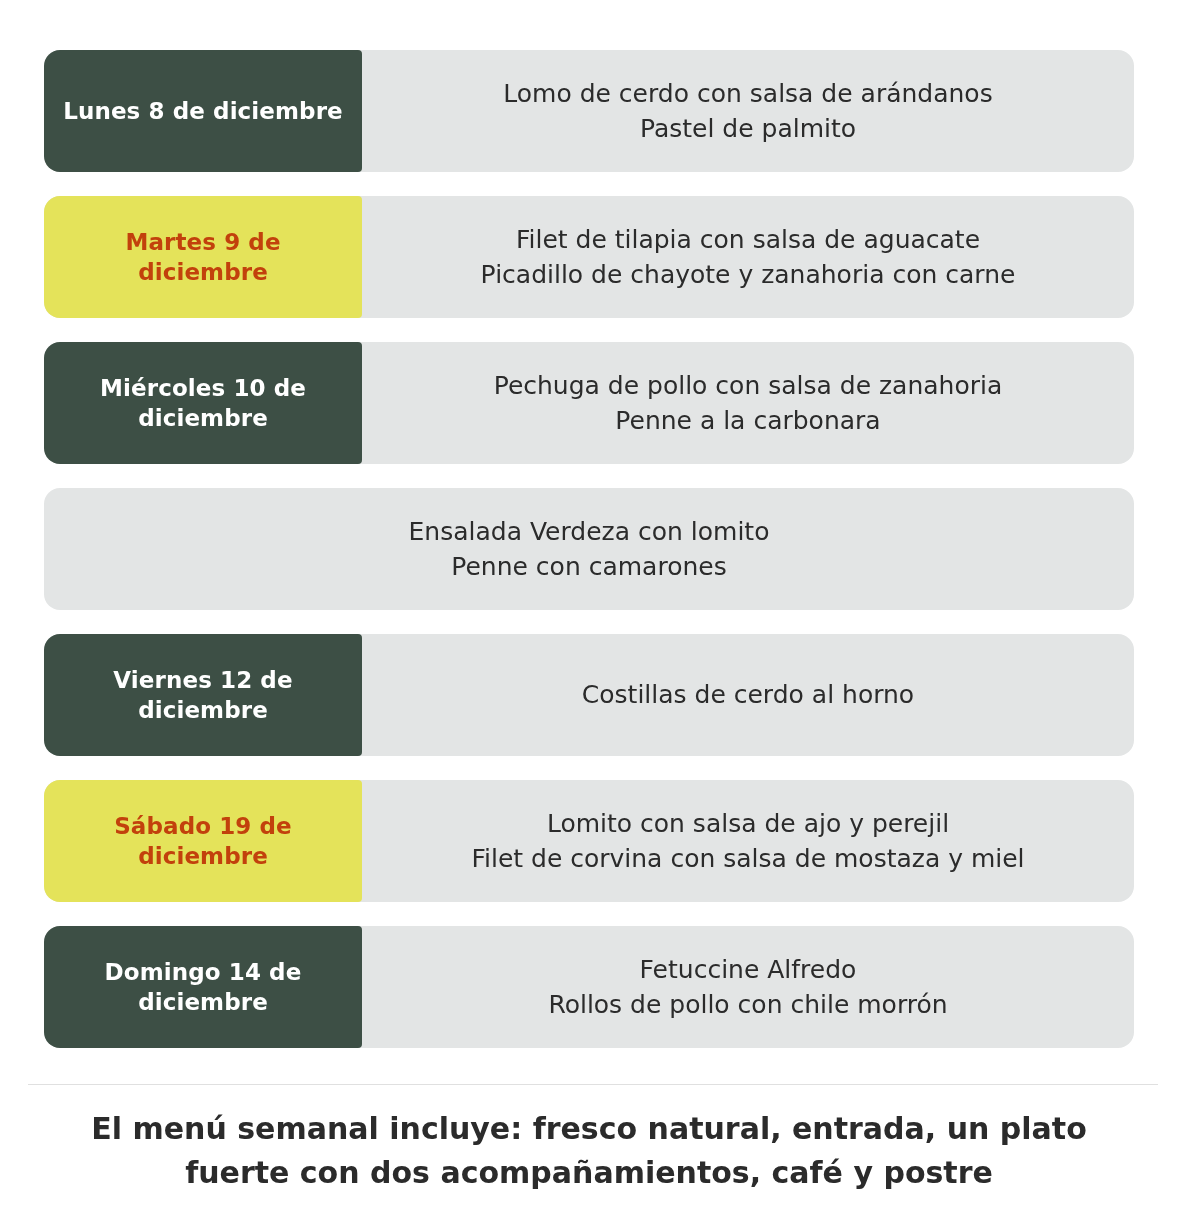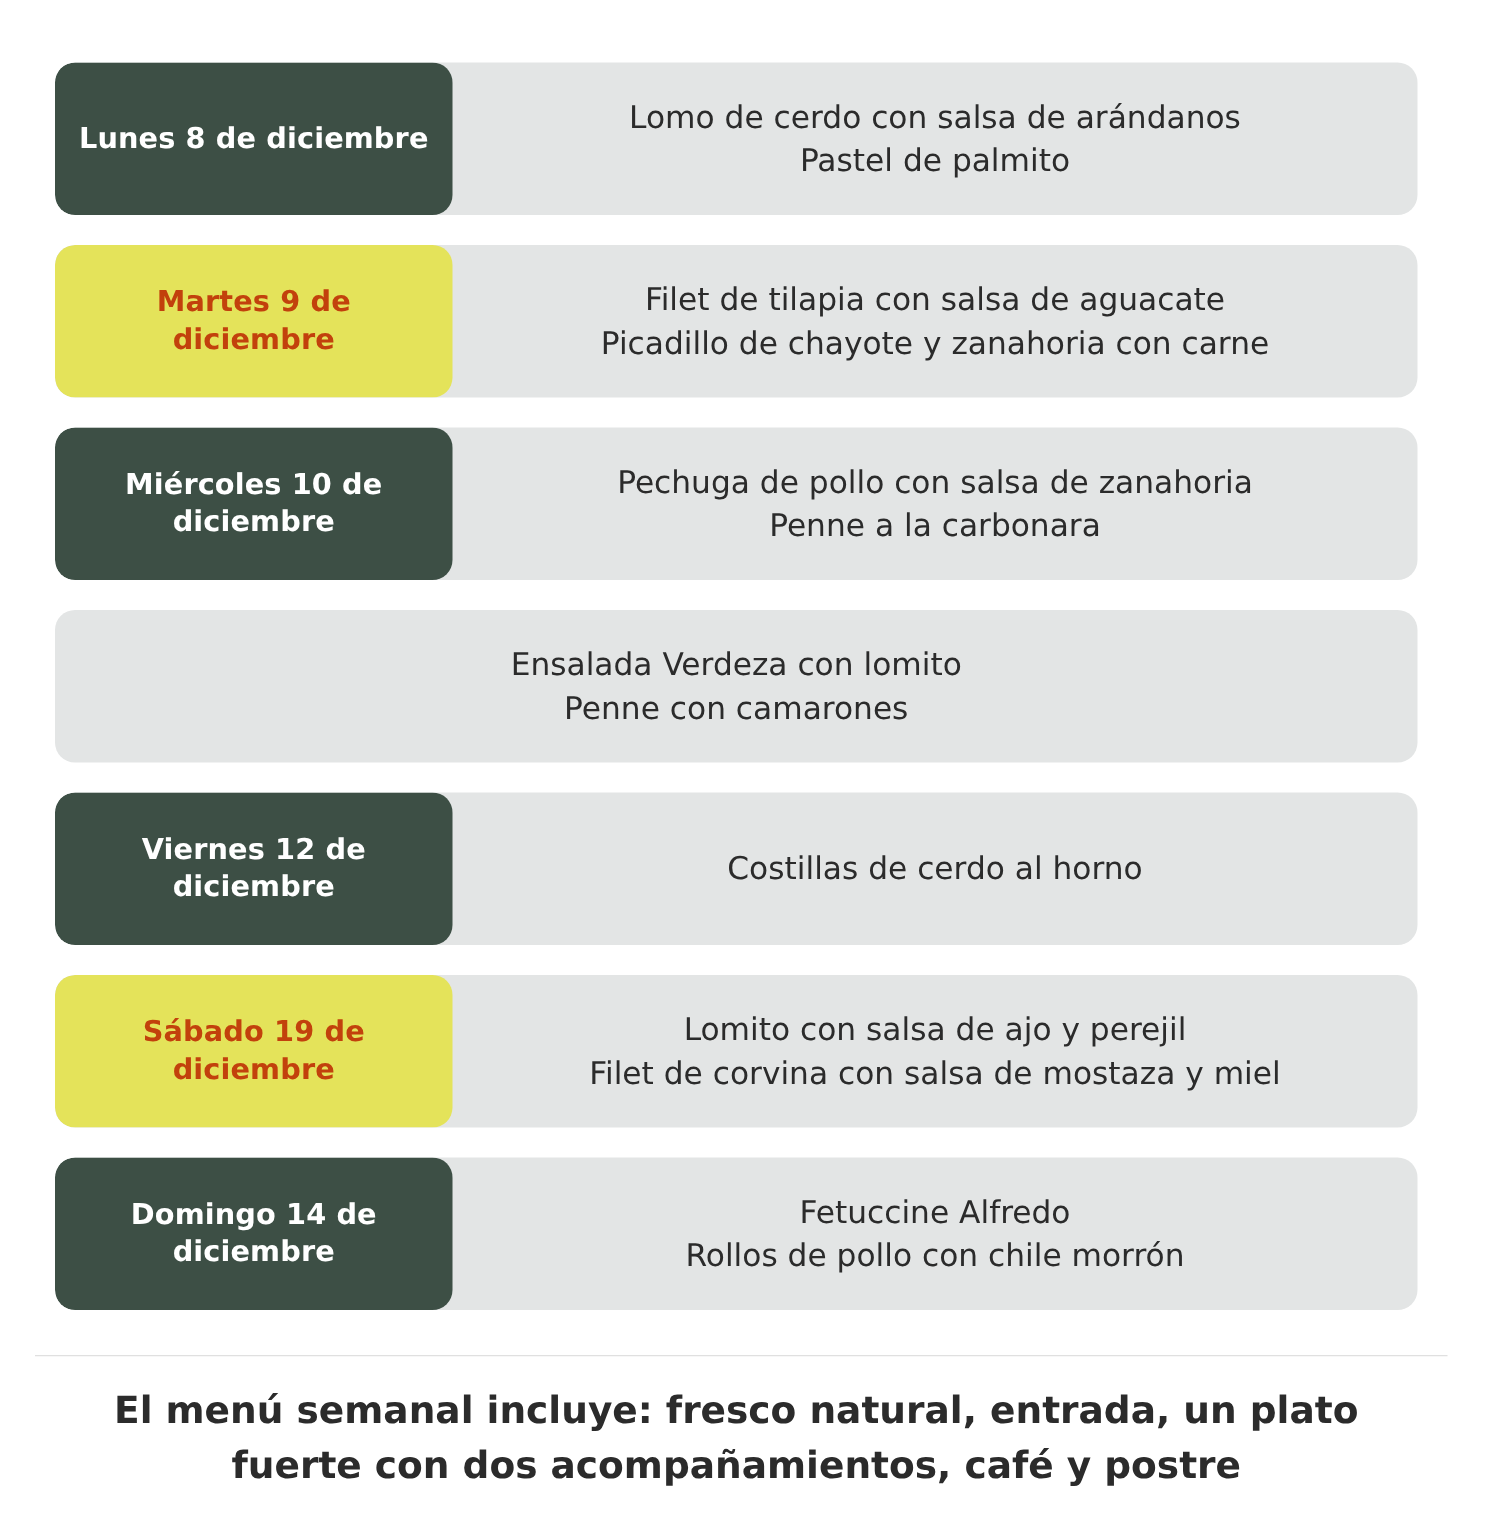--- a/index.html
+++ b/index.html
@@ -36,21 +36,21 @@
     overflow: hidden;
     background: #e3e5e5;
   }
 
   .day-cell {
     flex: 0 0 318px;
     display: flex;
     align-items: center;
     justify-content: center;
     text-align: center;
-    border-radius: 16px;
+    border-radius: 4px;
     padding: 0 18px;
     box-sizing: border-box;
     font-weight: bold;
     font-size: 23px;
     line-height: 1.32;
     letter-spacing: 0.1px;
   }
 
   .day-cell.dark {
     background: #3d4f45;

